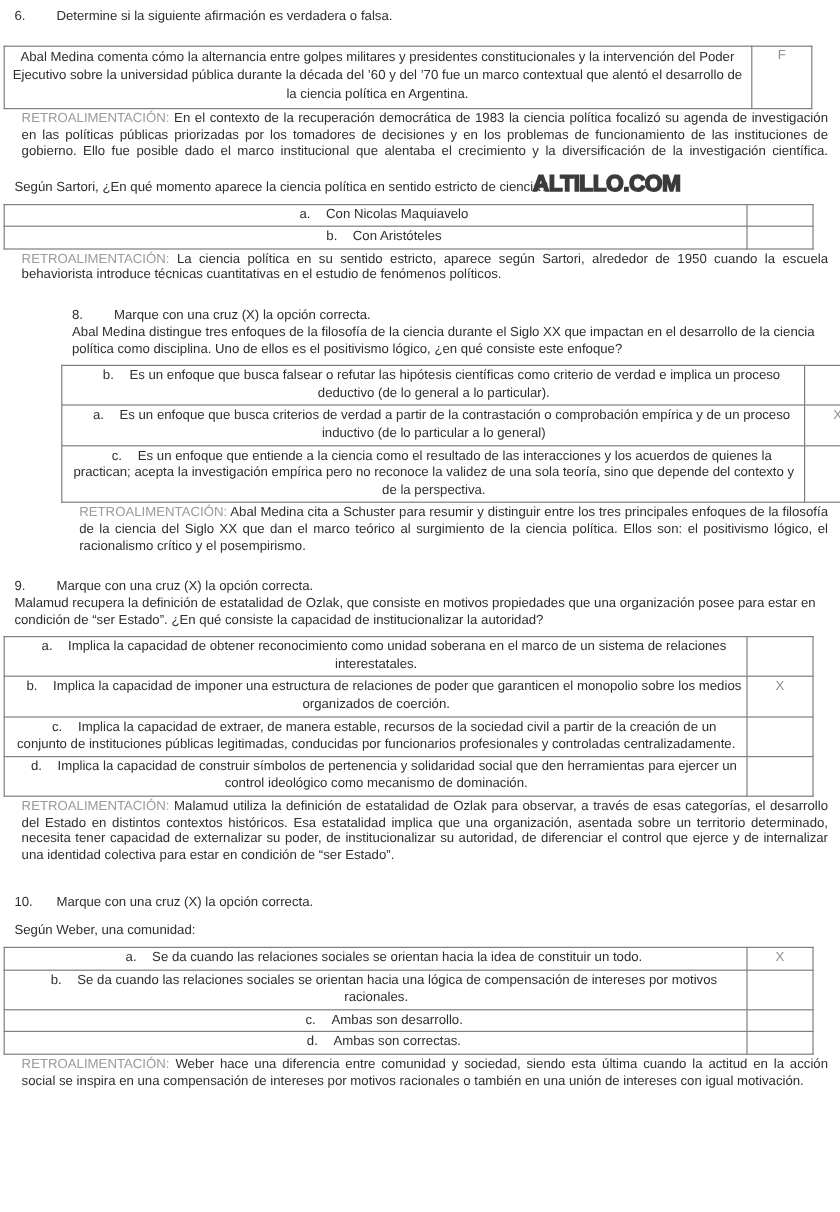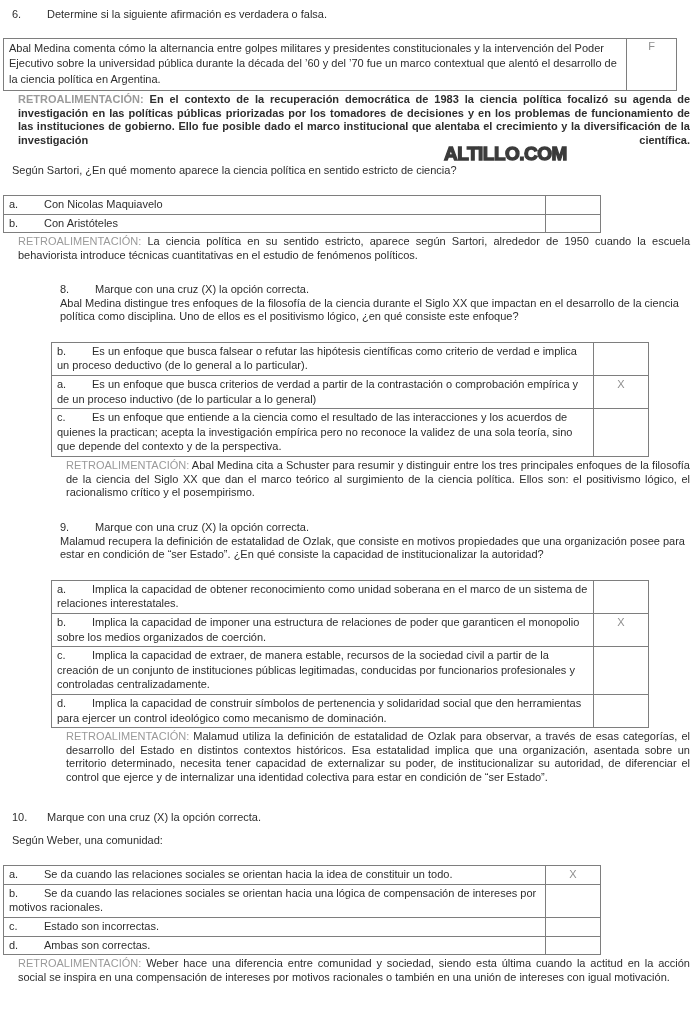--- a/index.html
+++ b/index.html
@@ -16,42 +16,42 @@
   
   .qheader { margin-left:12px; line-height:13px; }
   .qnum { display:inline-block; width:35px; }
 
   
   .prompt { margin:10px 10px 0 12px; line-height:13.6px; }
   .tight .prompt { margin-top:1px; }
 
   
   table { border-collapse:collapse; margin-left:3px; table-layout:fixed; }
-  td { border:1px solid #7e7e7e; vertical-align:top; }
+  td { border:1px solid #7e7e7e; vertical-align:top;text-align:center; }
   .stmt-table { width:674px; margin-top:17px; }
   .stmt-cell { padding:2px 6px 3px 5px; line-height:15.4px; }
   .verdict-cell { width:45px; text-align:center; color:#8f8f8f; padding:1px 2px; }
-  .opt-table { width:598px; margin-top:18px; }
+  .opt-table { width:675px; margin-top:6px; }
   .opt-cell { padding:1px 4px 2px 5px; line-height:14.6px; }
   .opt-label { display:inline-block; width:35px; }
   .mark-cell { width:50px; text-align:center; color:#8f8f8f; padding:1px 2px; line-height:14.6px; }
 
   
   .feedback {
     text-align:justify;
     margin:2px 10px 0 18px;
     line-height:13.6px;
   }
   .feedback .fb-label { color:#9a9a9a; }
-  .justify-last { text-align-last:justify;font-weight:bold; }
+  .justify-last { text-align-last:justify; }
 
   
   .sec-q7  { margin-top:16px; }
   .sec-q8  { margin-top:20px;padding-left:48px; }
-  .sec-q9  { margin-top:21px;padding-left:48px; }
+  .sec-q9  { margin-top:21px; }
   .sec-q10 { margin-top:26px; }
 
   
   .watermark {
     position:absolute; left:444px; top:143px;
     font-size:19px; font-weight:bold; letter-spacing:-0.5px;
     color:#3b3b3b; -webkit-text-stroke:1.3px #3b3b3b;
     white-space:nowrap;
   }
 </style>
@@ -153,21 +153,21 @@
       <tbody>
           <tr>
         <td class="opt-cell"><span class="opt-label">a.</span><span>Se da cuando las relaciones sociales se orientan hacia la idea de constituir un todo.</span></td>
         <td class="mark-cell">X</td>
       </tr>
       <tr>
         <td class="opt-cell"><span class="opt-label">b.</span><span>Se da cuando las relaciones sociales se orientan hacia una lógica de compensación de intereses por motivos racionales.</span></td>
         <td class="mark-cell"></td>
       </tr>
       <tr>
-        <td class="opt-cell"><span class="opt-label">c.</span><span>Estado son incorrectas.</span></td>
+        <td class="opt-cell"><span class="opt-label">c.</span><span>Ambas son desarrollo.</span></td>
         <td class="mark-cell"></td>
       </tr>
       <tr>
         <td class="opt-cell"><span class="opt-label">d.</span><span>Ambas son correctas.</span></td>
         <td class="mark-cell"></td>
       </tr>
     </tbody>
       </table>
     <p class="feedback"><span class="fb-label">RETROALIMENTACIÓN:</span> <span>Weber hace una diferencia entre comunidad y sociedad, siendo esta última cuando la actitud en la acción social se inspira en una compensación de intereses por motivos racionales o también en una unión de intereses con igual motivación.</span></p>
   </section>

